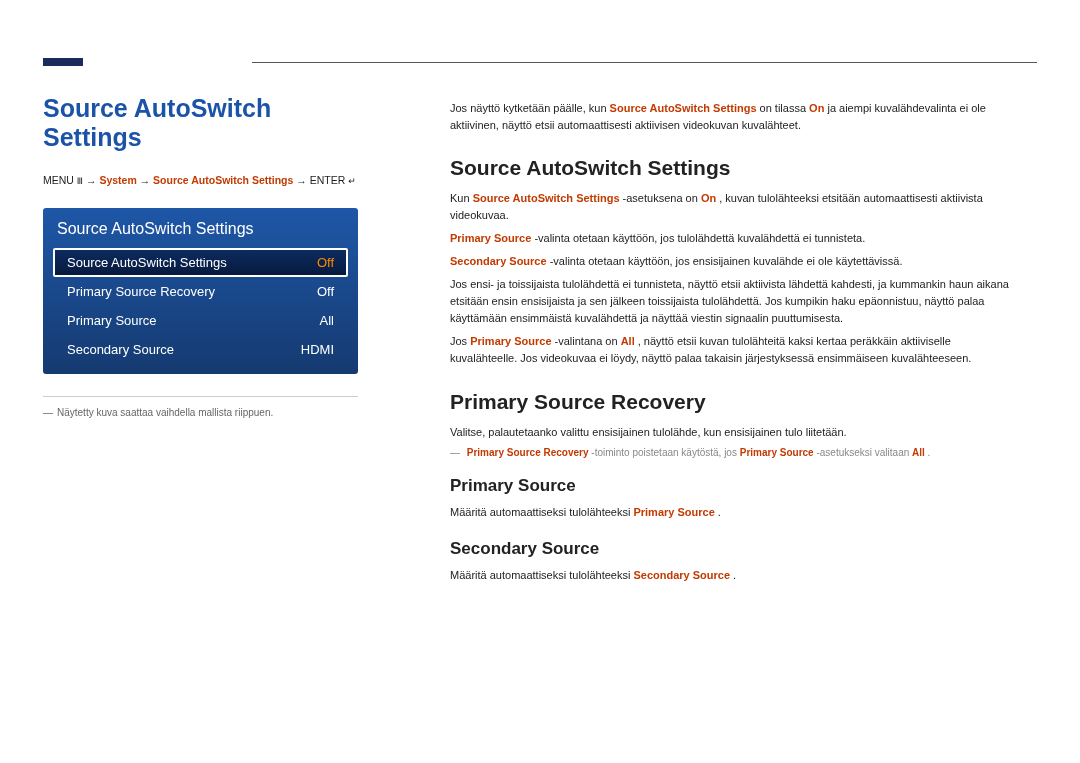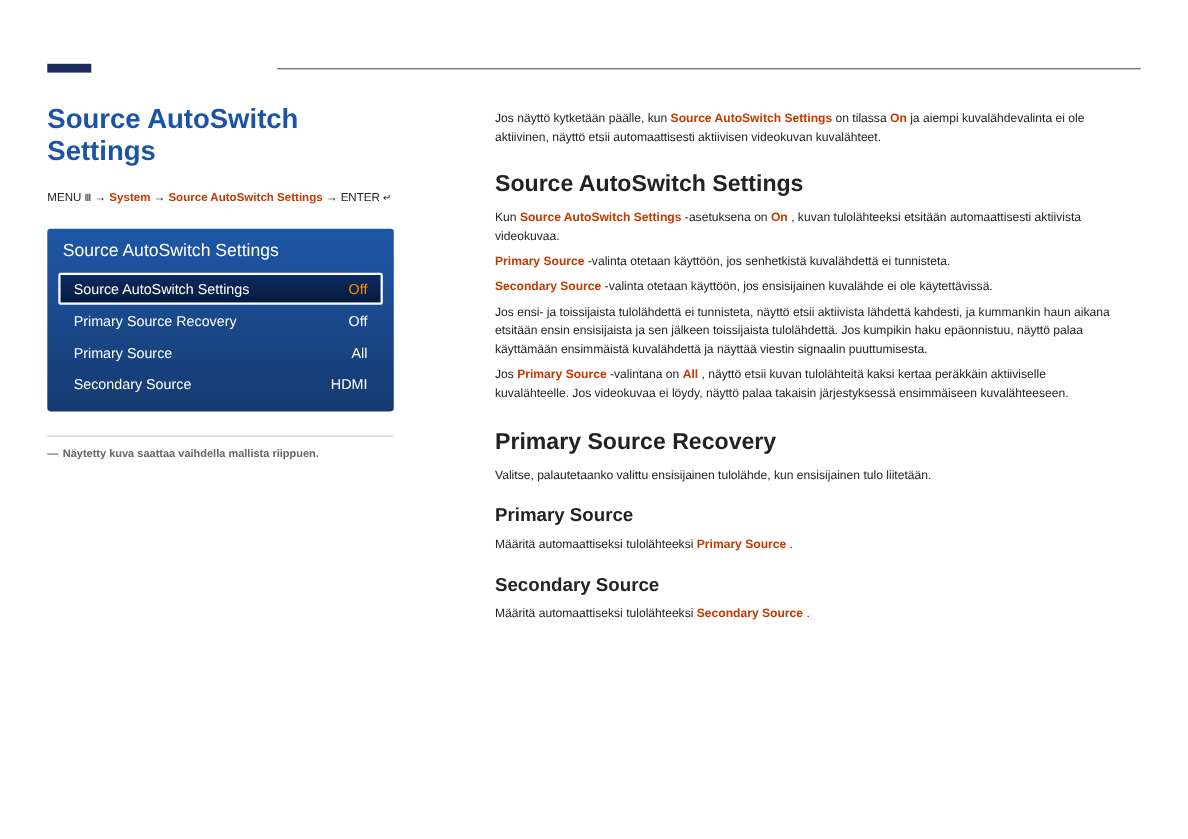--- a/index.html
+++ b/index.html
@@ -80,21 +80,20 @@
   .osd-item.selected .osd-val { color: #ff8a00; }
 
   .hr-thin {
     border: none;
     border-top: 1px solid #ccc;
     margin: 22px 0 10px 0;
   }
   .footnote {
     font-size: 10px;
     color: #666;
-    font-weight: bold;
   }
   .footnote .dash { margin-right: 4px; }
 
   .right-col p {
     font-size: 11px;
     line-height: 1.55;
     color: #222;
     margin: 0 0 6px 0;
   }
   .right-col .hl { color: #c23a00; font-weight: 700; }
@@ -184,37 +183,46 @@
   <h2 class="section-h">Source AutoSwitch Settings</h2>
   <p>
     <span>Kun </span>
     <span class="hl">Source AutoSwitch Settings</span>
     <span> -asetuksena on </span>
     <span class="hl">On</span>
     <span>, kuvan tulolähteeksi etsitään automaattisesti aktiivista videokuvaa.</span>
   </p>
   <p>
     <span class="hl">Primary Source</span>
-    <span> -valinta otetaan käyttöön, jos senhetkistä kuvalähdettä ei tunnisteta.</span>
+    <span> -valinta otetaan käyttöön, jos tulolähdettä kuvalähdettä ei tunnisteta.</span>
   </p>
   <p>
     <span class="hl">Secondary Source</span>
     <span> -valinta otetaan käyttöön, jos ensisijainen kuvalähde ei ole käytettävissä.</span>
   </p>
   <p>Jos ensi- ja toissijaista tulolähdettä ei tunnisteta, näyttö etsii aktiivista lähdettä kahdesti, ja kummankin haun aikana etsitään ensin ensisijaista ja sen jälkeen toissijaista tulolähdettä. Jos kumpikin haku epäonnistuu, näyttö palaa käyttämään ensimmäistä kuvalähdettä ja näyttää viestin signaalin puuttumisesta.</p>
   <p>
     <span>Jos </span>
     <span class="hl">Primary Source</span>
     <span> -valintana on </span>
     <span class="hl">All</span>
     <span>, näyttö etsii kuvan tulolähteitä kaksi kertaa peräkkäin aktiiviselle kuvalähteelle. Jos videokuvaa ei löydy, näyttö palaa takaisin järjestyksessä ensimmäiseen kuvalähteeseen.</span>
   </p>
 
   <h2 class="section-h">Primary Source Recovery</h2>
   <p>Valitse, palautetaanko valittu ensisijainen tulolähde, kun ensisijainen tulo liitetään.</p>
+  <div class="note-line">
+    <span class="dash">―</span>
+    <span class="hl">Primary Source Recovery</span>
+    <span> -toiminto poistetaan käytöstä, jos </span>
+    <span class="hl">Primary Source</span>
+    <span> -asetukseksi valitaan </span>
+    <span class="hl">All</span>
+    <span>.</span>
+  </div>
 
   <h3 class="section-sub">Primary Source</h3>
   <p>
     <span>Määritä automaattiseksi tulolähteeksi </span>
     <span class="hl">Primary Source</span>
     <span>.</span>
   </p>
 
   <h3 class="section-sub">Secondary Source</h3>
   <p>

